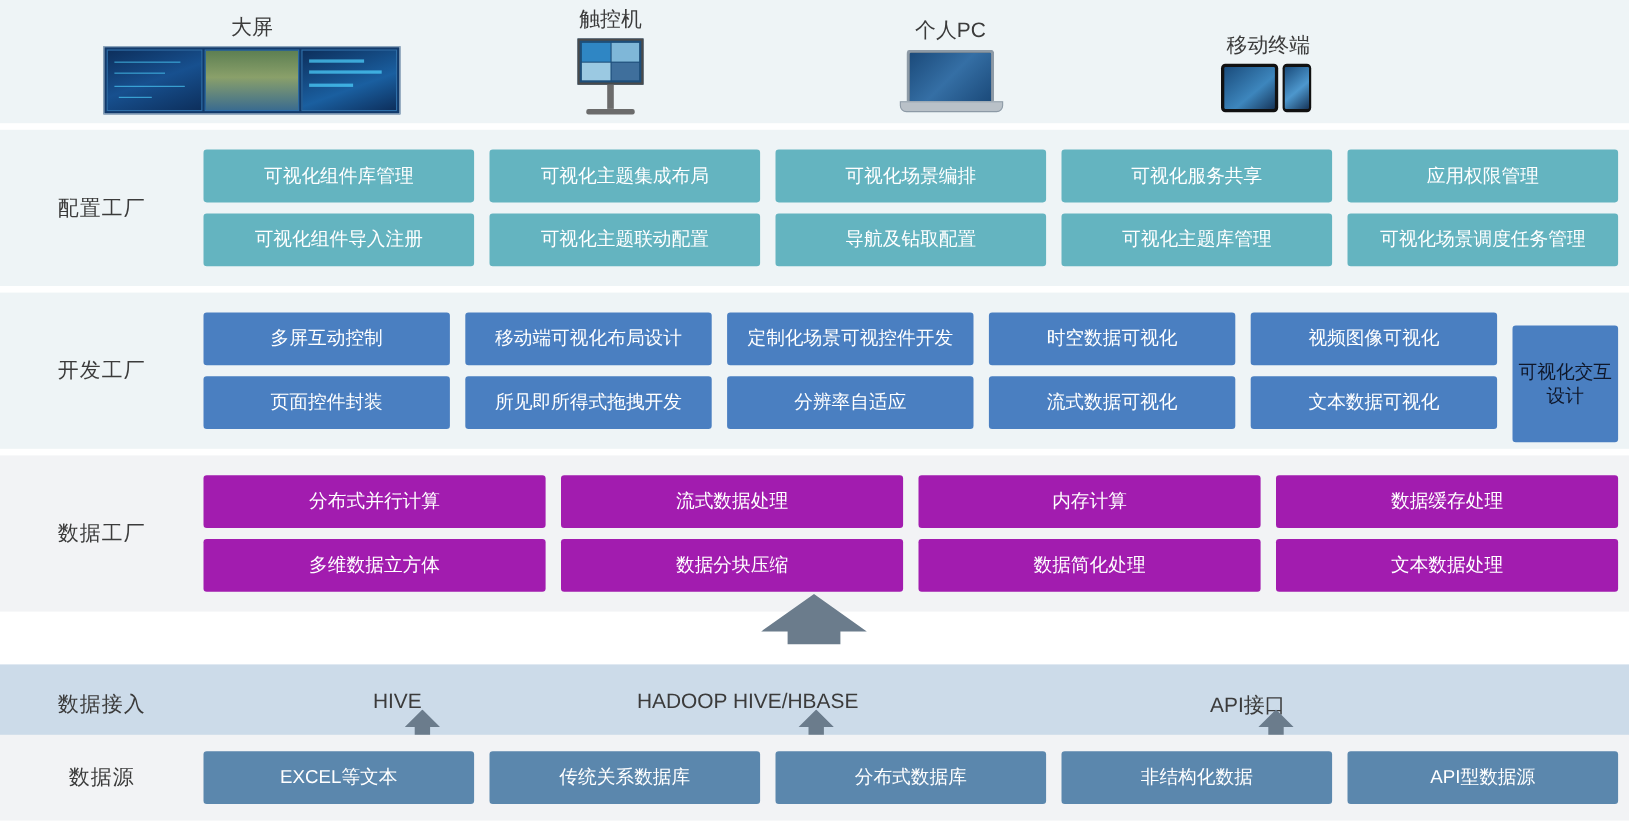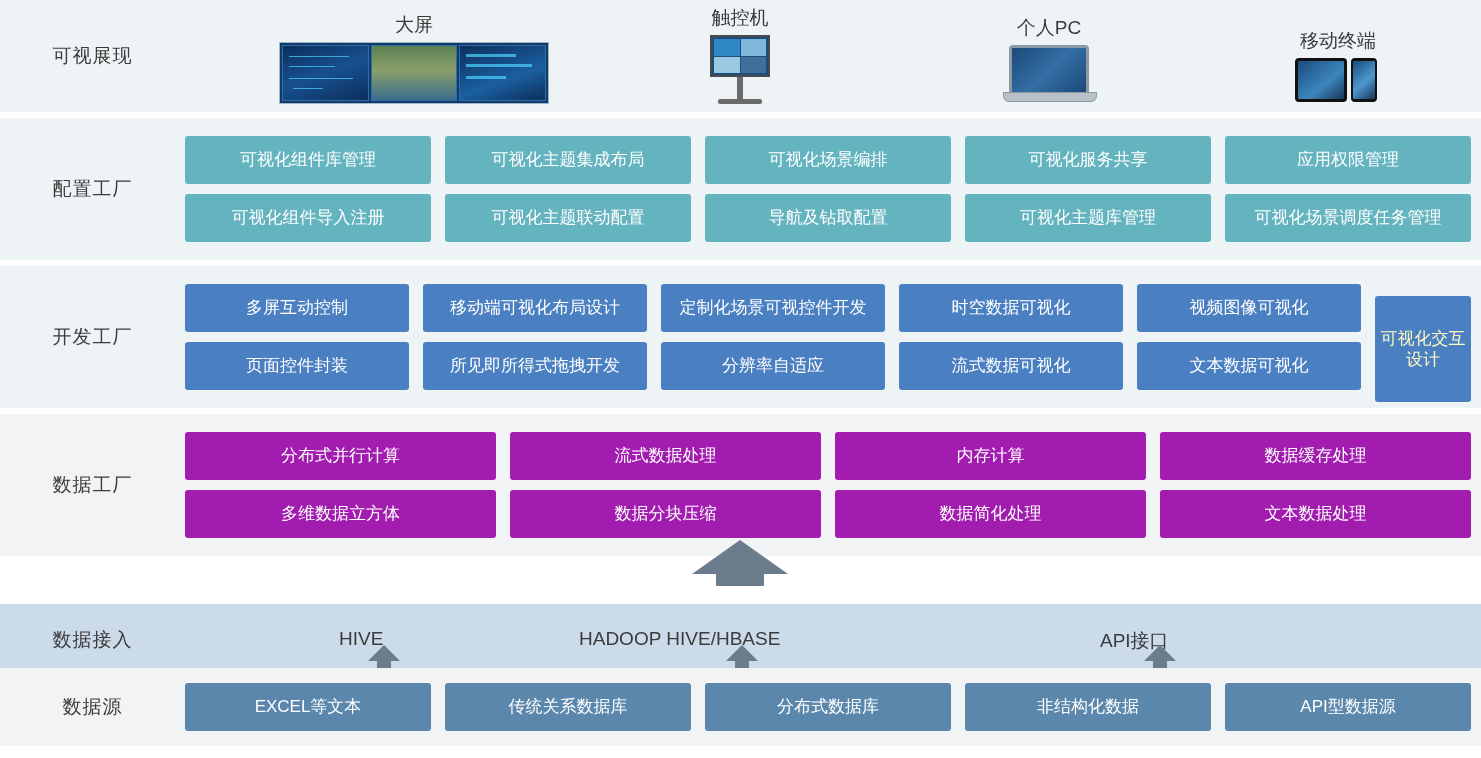--- a/index.html
+++ b/index.html
@@ -66,21 +66,21 @@
 
   
   #band-config{top:118px;height:142px;background:#eef4f6;}
   .cell-teal{background:#64b4c0;}
 
   
   #band-dev{top:266px;height:142px;background:#eef4f6;}
   .cell-blue{background:#4a7fc1;}
   .dev-side{
     width:96px;flex:0 0 96px;margin-left:14px;
-    background:#4a7fc1;color:#fef9c3;border-radius:3px;
+    background:#4a7fc1;color:#0f172a;border-radius:3px;
     display:flex;align-items:center;justify-content:center;text-align:center;
     font-size:17px;line-height:1.25;height:106px;margin-top:24px;
   }
   .dev-grid{flex:1;display:flex;flex-direction:column;gap:10px;}
   .dev-wrap{flex:1;display:flex;align-items:center;padding-right:10px;}
 
   
   #band-data{top:414px;height:142px;background:#f2f3f5;}
   .cell-slate{background:#a21caf;}
 
@@ -101,21 +101,20 @@
   .cell-steel{background:#5b87ad;}
 
   .band-label,.cell,.acc,.dev-title{user-select:none;}
 </style>
 </head>
 <body>
 
 <div class="arch">
 
   <div class="band" id="band-visual">
-    <div class="band-label">可视展现</div>
     <div class="dev-row">
 
       <div class="dev" style="left:94px;bottom:8px;">
         <div class="dev-title">大屏</div>
         <div class="bigscreen">
           <div class="bs-panel bs-p1">
             <i class="bs-line" style="left:6px;top:10px;width:60px;height:1px;"></i>
             <i class="bs-line" style="left:6px;top:20px;width:46px;height:1px;"></i>
             <i class="bs-line" style="left:6px;top:32px;width:64px;height:1px;"></i>
             <i class="bs-line" style="left:10px;top:42px;width:30px;height:1px;"></i>

